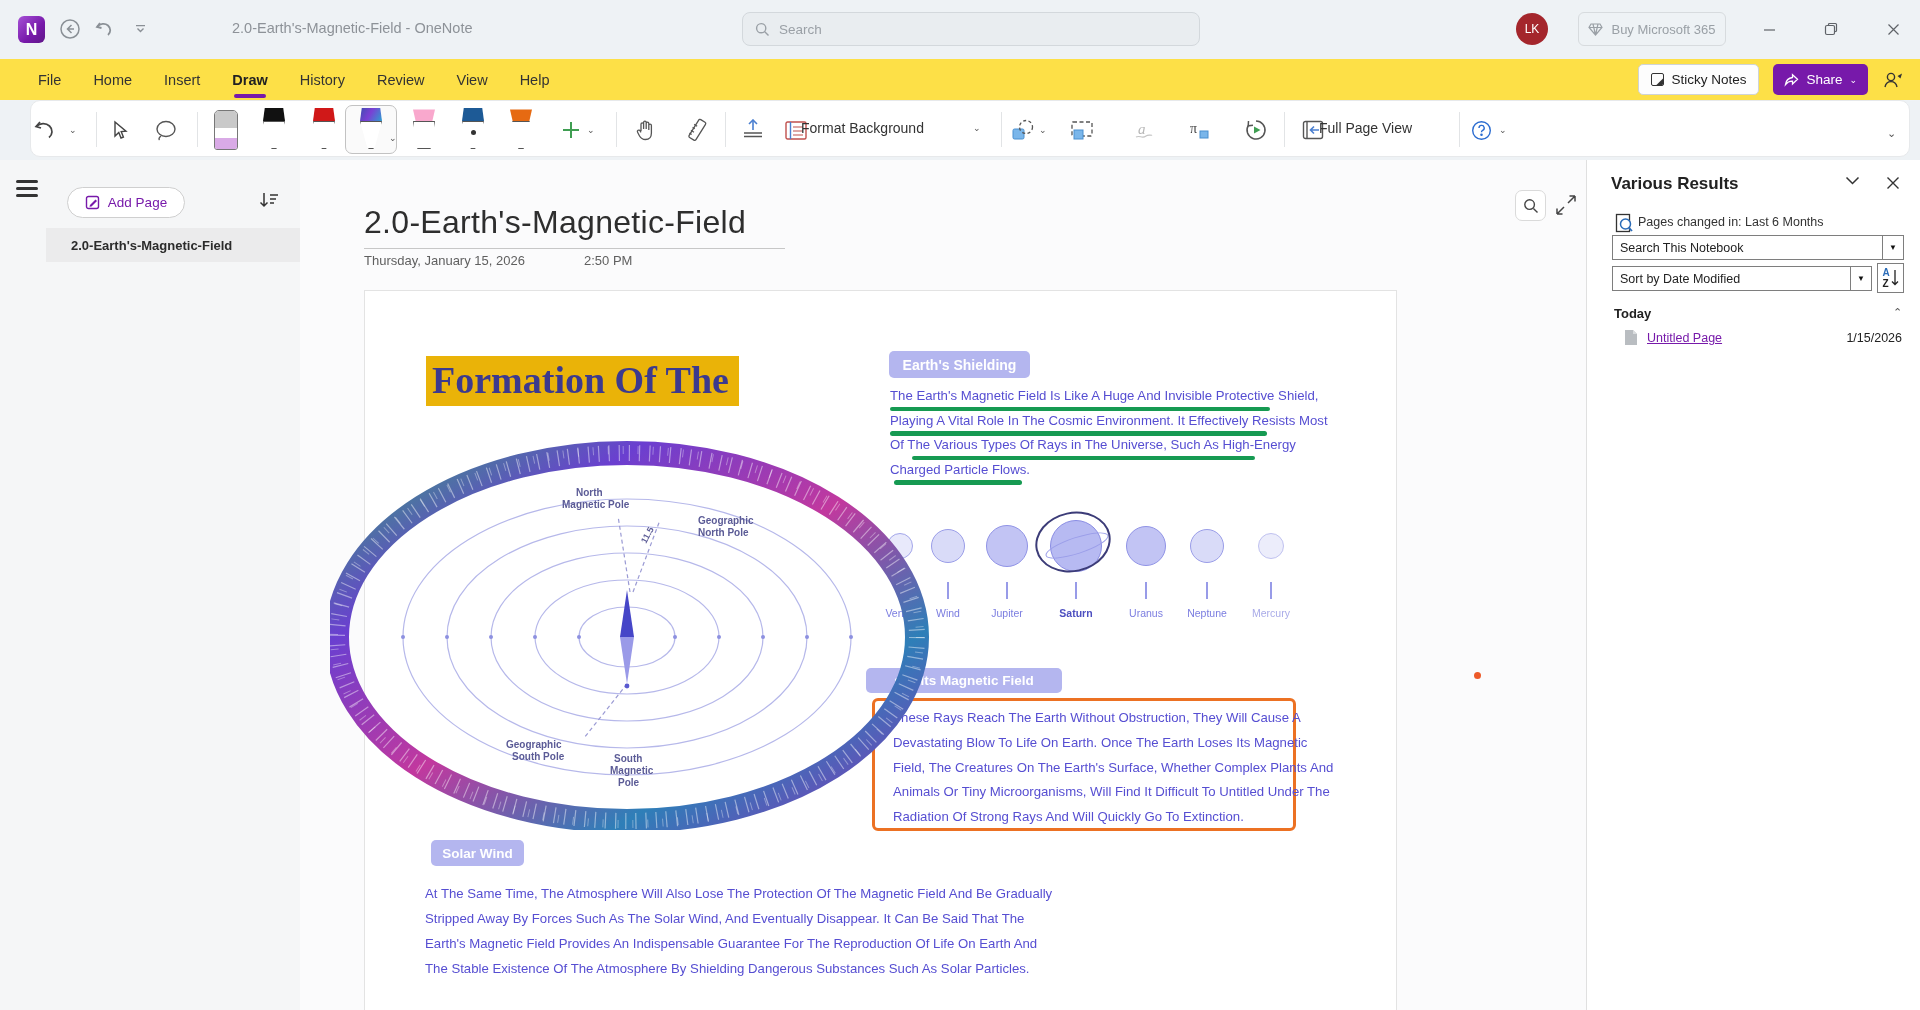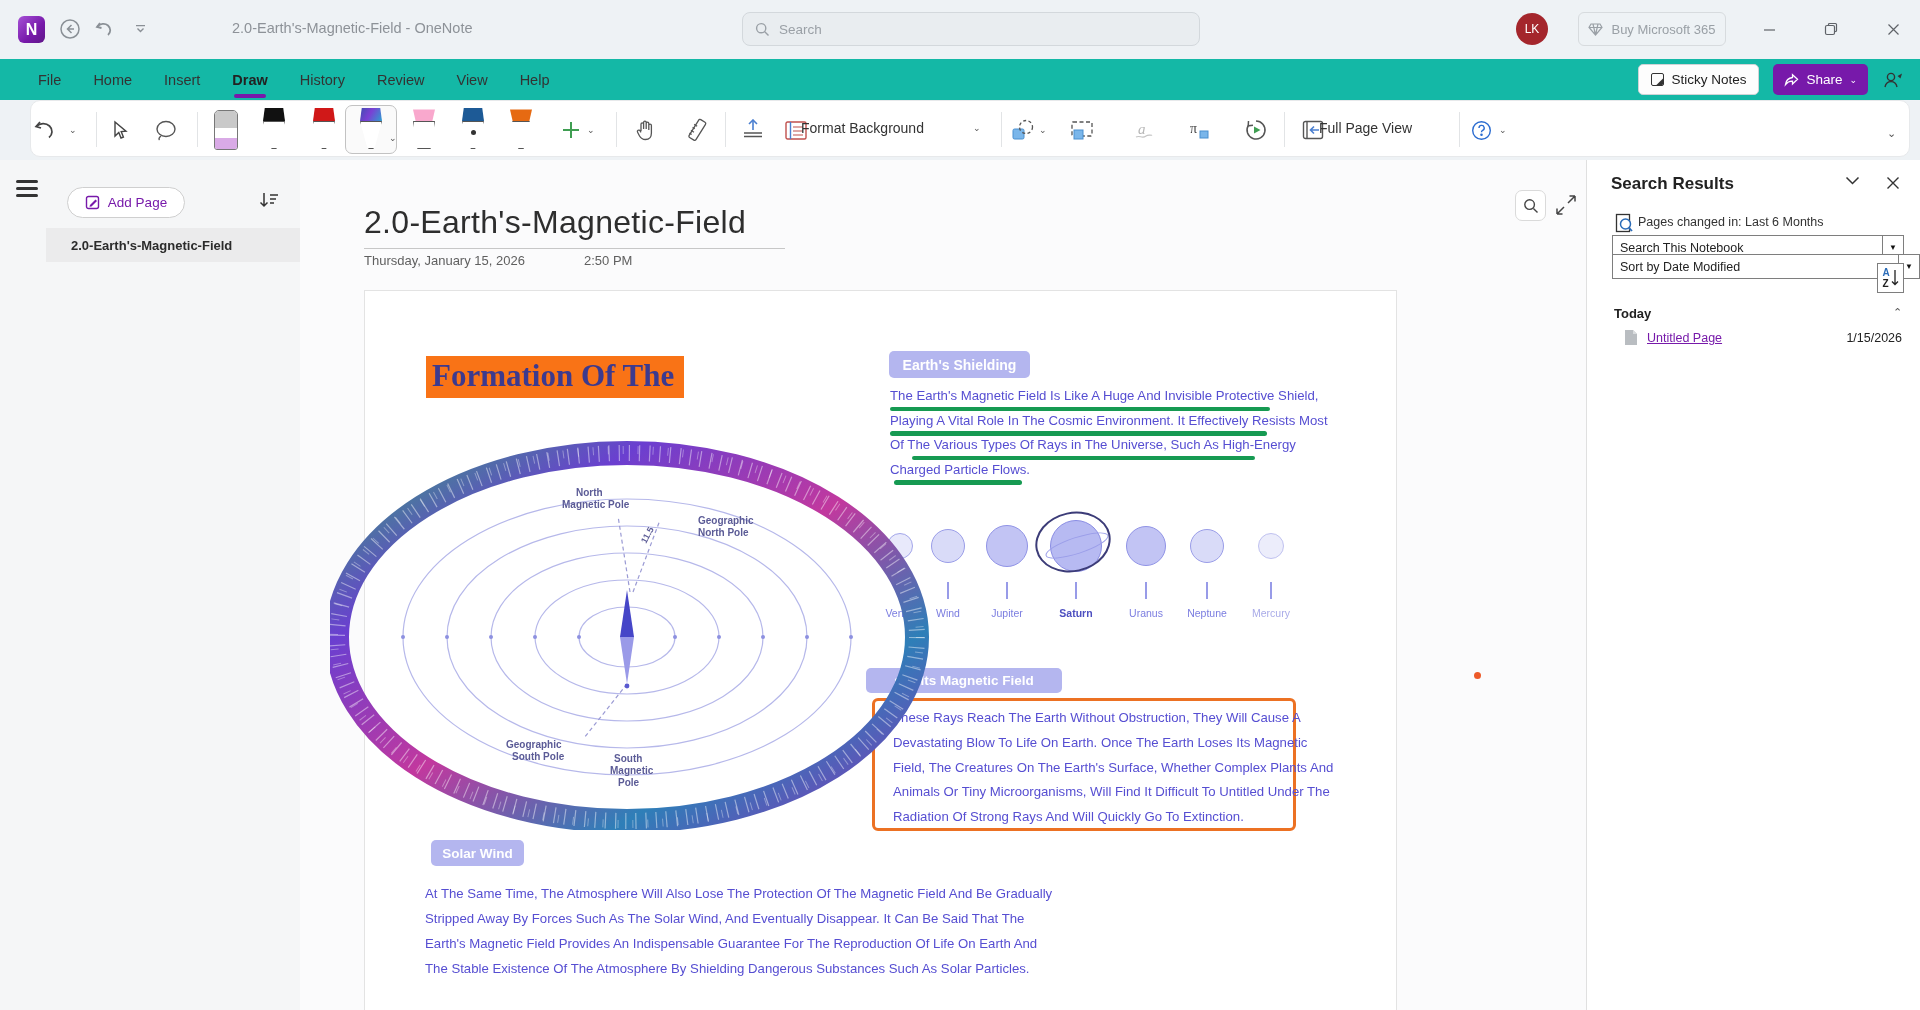--- a/index.html
+++ b/index.html
@@ -17,21 +17,21 @@
     border-radius:8px; display:flex; align-items:center; padding:0 12px; gap:9px; }
   .tb-search input { border:none; outline:none; background:transparent; font-size:13.5px; color:#555; width:100%; font-family:"Liberation Sans",sans-serif; }
   .tb-search input::placeholder { color:#9aa0a6; }
   .avatar { position:absolute; left:1516px; top:13px; width:32px; height:32px; border-radius:50%; background:#a4262c;
     color:#fff; font-size:12px; display:flex; align-items:center; justify-content:center; }
   .buy-btn { position:absolute; left:1578px; top:12px; width:148px; height:34px; border:1px solid #d7dbde; border-radius:6px;
     display:flex; align-items:center; justify-content:center; gap:8px; color:#9aa0a6; font-size:13px; background:#eef2f5; }
   .winbtn { position:absolute; top:15px; width:34px; height:28px; display:flex; align-items:center; justify-content:center; color:#5f6368; }
 
   
-  .menubar { position:absolute; left:0; top:59px; width:1920px; height:41px; background:#14b8a6; display:flex; align-items:center; }
+  .menubar { position:absolute; left:0; top:59px; width:1920px; height:41px; background:#fde047; display:flex; align-items:center; }
   .menu-item { position:relative; font-size:14.5px; color:#333; padding:8px 0; margin-right:32px; }
   .menu-item.first { margin-left:38px; }
   .menu-item.active { font-weight:bold; color:#222; }
   .menu-item.active::after { content:""; position:absolute; left:2px; right:2px; bottom:-2px; height:3.5px; border-radius:2px; background:#7719aa; }
   .mb-right { position:absolute; right:16px; top:5px; display:flex; align-items:center; gap:14px; }
   .sticky-btn { height:31px; padding:0 12px; border:1px solid #cfd3d6; border-radius:5px; background:#fdfdfd;
     display:flex; align-items:center; gap:7px; font-size:13.5px; color:#222; }
   .note-ic { width:13px; height:13px; border:1.6px solid #333; border-radius:2px; position:relative; overflow:hidden; }
   .note-ic::after { content:""; position:absolute; right:-1px; bottom:-1px; width:9px; height:9px; background:#333; clip-path:polygon(100% 0,100% 100%,0 100%); }
   .share-btn { height:31px; padding:0 11px; border-radius:5px; background:#7719aa; color:#fff; display:flex; align-items:center; gap:7px; font-size:13.5px; }
@@ -65,22 +65,22 @@
     padding-left:25px; font-size:13px; font-weight:bold; color:#2b2b2b; }
 
   .canvas { position:absolute; left:300px; top:0; width:1286px; height:850px; background:#fbfbfc; overflow:hidden; }
   .sheet { position:absolute; left:64px; top:130px; width:1033px; height:721px; background:#fff; border:1px solid #e3e3e3; border-bottom:none; }
   .pg-title { position:absolute; left:64px; top:44px; font-size:32px; font-weight:300; color:#2e2e2e; letter-spacing:.3px; }
   .pg-rule { position:absolute; left:64px; top:88px; width:421px; height:1px; background:#c7c7c7; }
   .pg-date { position:absolute; top:93px; font-size:13px; color:#5f5f5f; }
   .cv-ic { position:absolute; top:30px; width:31px; height:31px; border:1px solid #dadada; border-radius:7px; background:#fff;
     display:flex; align-items:center; justify-content:center; color:#444; }
 
-  .h1 { position:absolute; left:126px; top:196px; background:#f97316; color:#3c3a8e; font-family:"Liberation Serif",serif;
-    font-weight:bold; font-size:31px; padding:2px 10px 4px 6px; }
+  .h1 { position:absolute; left:126px; top:196px; background:#eab308; color:#3c3a8e; font-family:"Liberation Serif",serif;
+    font-weight:bold; font-size:38px; padding:2px 10px 4px 6px; }
   .h2 { position:absolute; left:122px; top:248px; color:#574ccd; font-family:"Liberation Serif",serif; font-style:italic;
     font-weight:bold; font-size:32px; }
 
   .pill { position:absolute; background:#b4b6ef; border-radius:5px; color:#fff; font-weight:bold; display:flex; align-items:center; justify-content:center; }
   .ink { color:#564ed2; font-size:13.2px; }
   .pline { position:relative; height:24.6px; white-space:nowrap; }
   .uline { position:absolute; top:18.5px; height:4.6px; border-radius:2.5px; background:#169a52; }
   .obox { position:absolute; left:572px; top:538px; width:424px; height:133px; border:3px solid #ec7123; border-radius:6px;
     padding:9px 0 0 18px; background:#fff; }
   .obox .pline { height:24.8px; }
@@ -505,21 +505,21 @@
           <text x="176" y="308">Geographic</text>
           <text x="182" y="320">South Pole</text>
           <text x="284" y="322">South</text>
           <text x="280" y="334">Magnetic</text>
           <text x="288" y="346">Pole</text>
         </g>
       </svg>
     </div>
 
     <div class="panel">
-      <div class="sr-title">Search Results</div>
+      <div class="sr-title">Various Results</div>
       <div class="sr-ic" style="left:258px">
         <svg width="15" height="10" viewBox="0 0 15 10" fill="none" stroke="#333" stroke-width="1.5">
             <path d="M1.5 1.5 L7.5 7.5 L13.5 1.5"></path>
           </svg>
       </div>
       <div class="sr-ic" style="left:299px">
         <svg width="14" height="14" viewBox="0 0 14 14" stroke="#333" stroke-width="1.4">
             <path d="M1.5 1.5 L12.5 12.5 M12.5 1.5 L1.5 12.5"></path>
           </svg>
       </div>
@@ -528,21 +528,21 @@
             <rect x="1.5" y="1.5" width="13" height="17" stroke="#333" stroke-width="1.3"></rect>
             <circle cx="10.5" cy="11" r="5" stroke="#2b6cb8" stroke-width="1.5" fill="#fff"></circle>
             <path d="M14 14.8 L17 18" stroke="#2b6cb8" stroke-width="1.8"></path>
           </svg>
       </div>
       <div class="scope">Pages changed in: Last 6 Months</div>
       <div class="combo" style="left:25px;top:75px;width:292px">
         <span>Search This Notebook</span>
         <span class="dd">▼</span>
       </div>
-      <div class="combo" style="left:25px;top:94px;width:308px">
+      <div class="combo" style="left:25px;top:106px;width:260px">
         <span>Sort by Date Modified</span>
         <span class="dd">▼</span>
       </div>
       <div class="azbtn">
         <span style="display:flex;flex-direction:column;gap:1px;font-weight:bold">
             <span style="color:#2b6cb8">A</span>
             <span style="color:#222">Z</span>
           </span>
         <svg width="8" height="18" viewBox="0 0 8 18" fill="none" stroke="#222" stroke-width="1.3">
             <path d="M4 1 V15 M1 12.5 L4 15.5 L7 12.5"></path>

